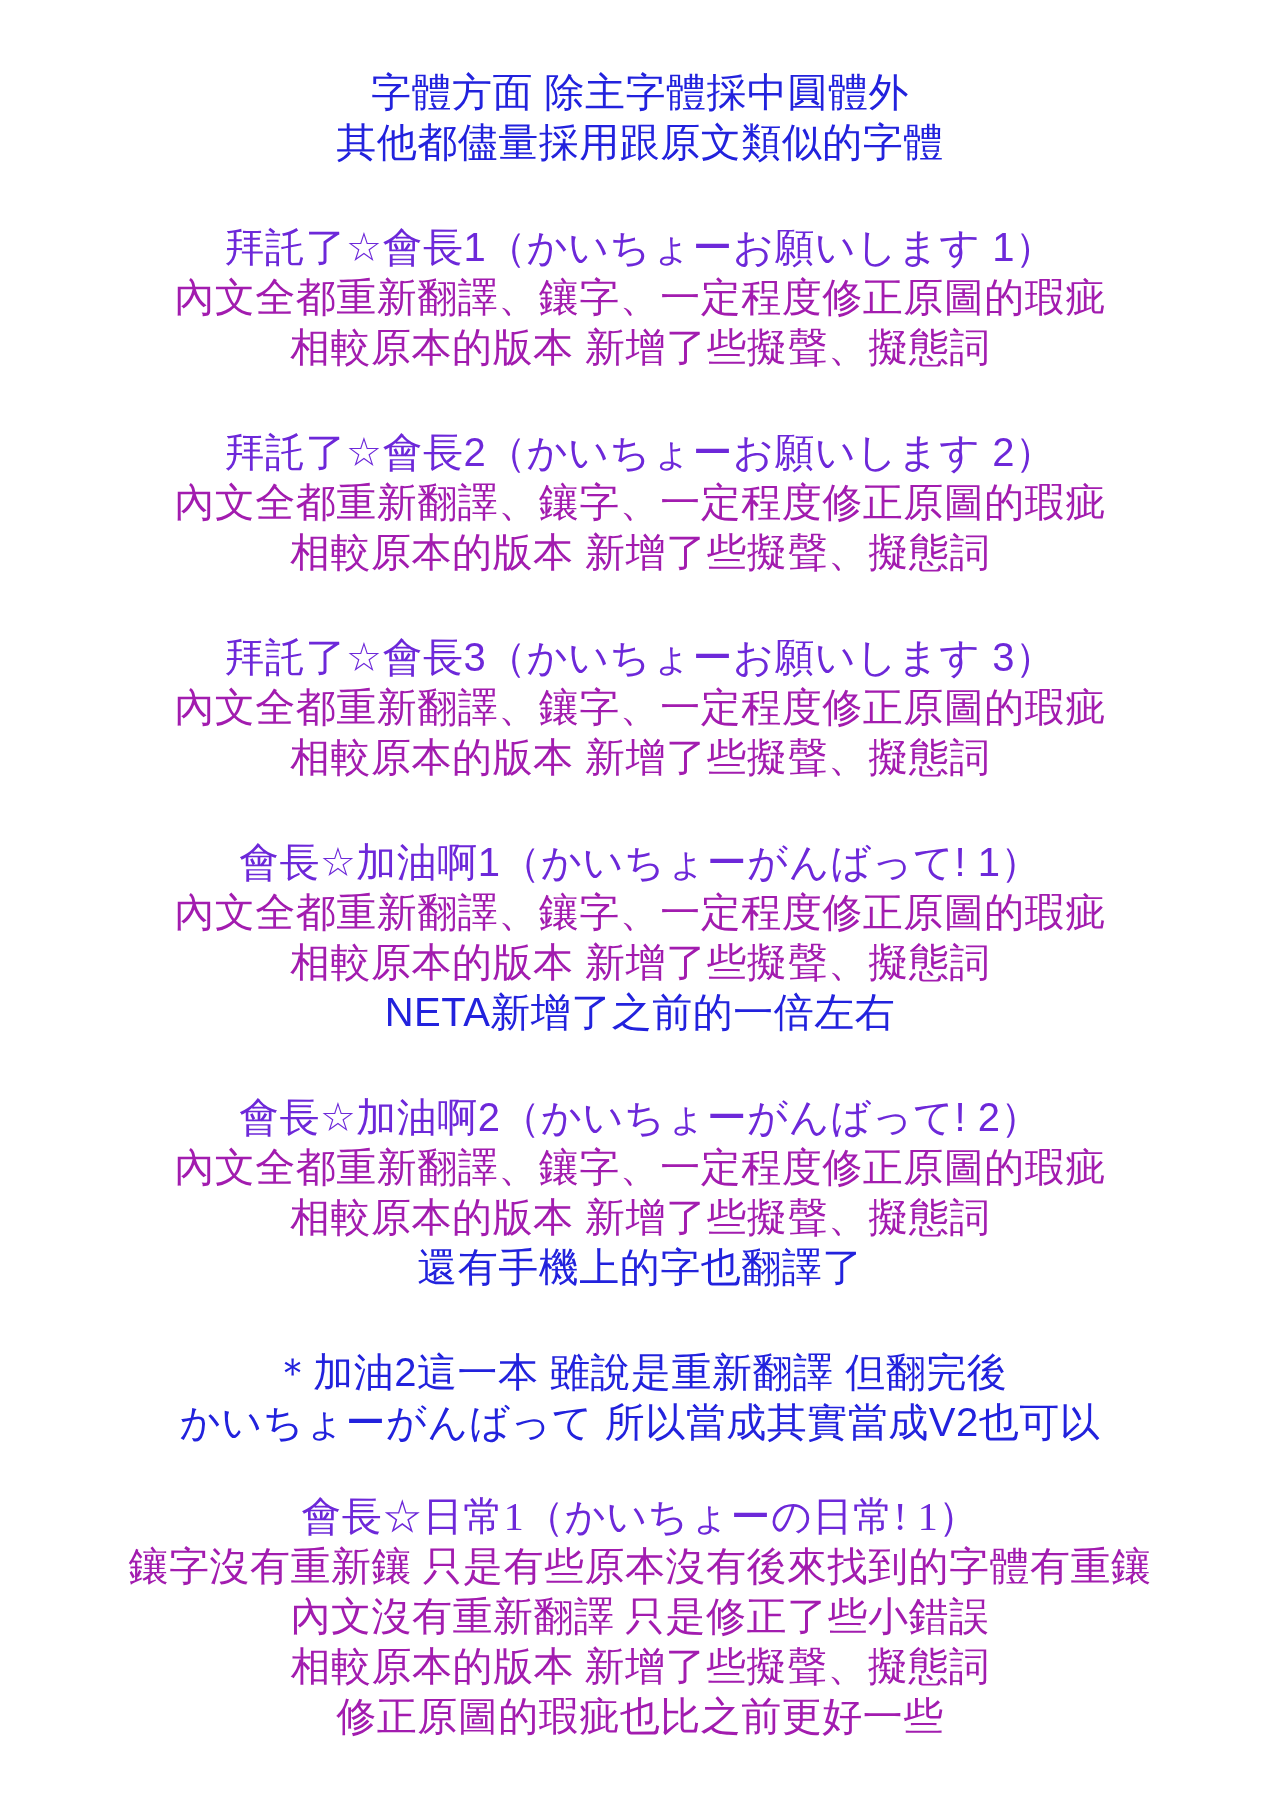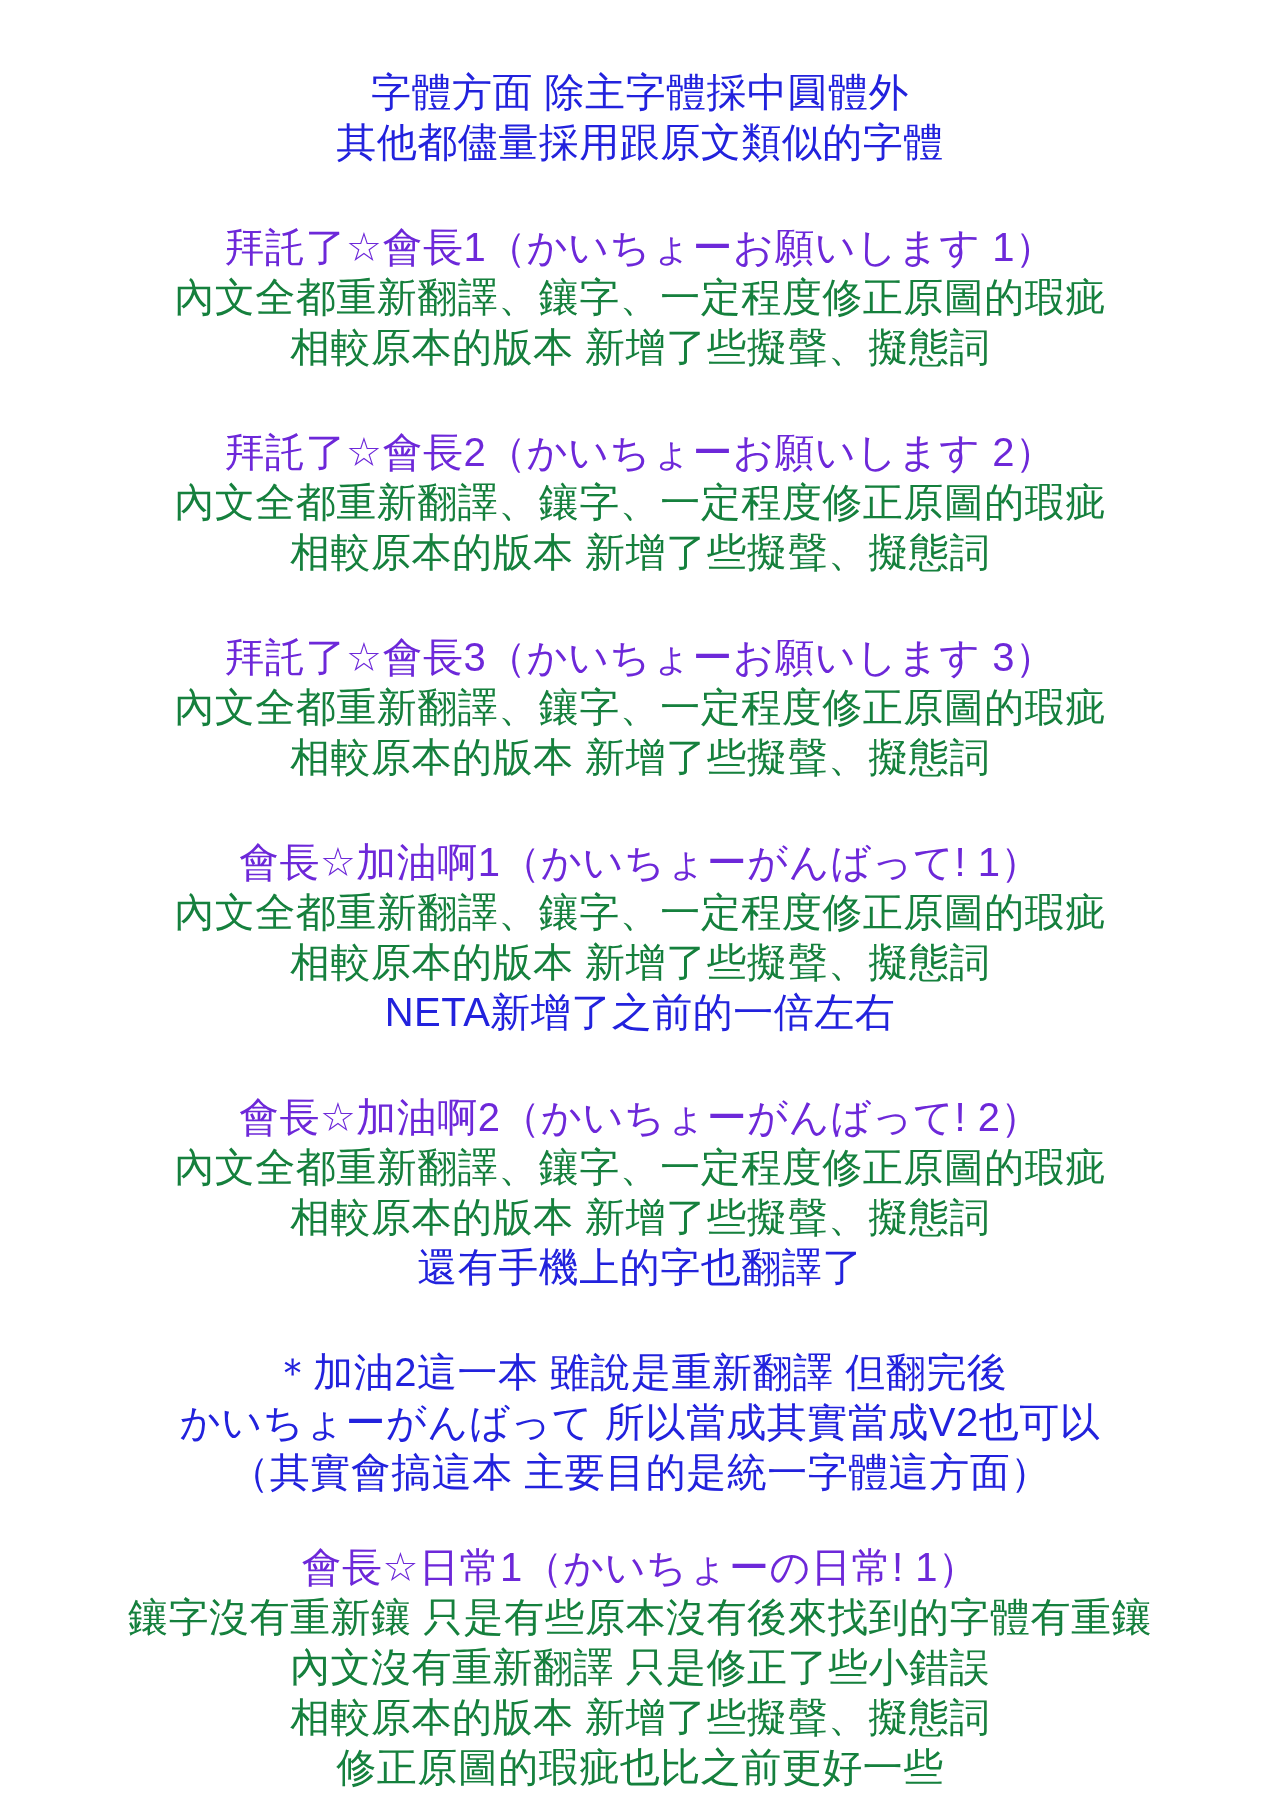--- a/index.html
+++ b/index.html
@@ -20,24 +20,24 @@
   }
   .line {
     margin: 0;
     font-size: 40px;
     line-height: 50px;
     white-space: nowrap;
     letter-spacing: 0.5px;
   }
   .blue  { color: #2222dd; }
   .red   { color: #6d28d9; }
-  .black { color: #15803d; }
+  .black { color: #a21caf; }
   .block { margin-top: 55px; }
   .block-first { margin-top: 0; }
-  .block-final { margin-top: 45px; }
+  .block-final { margin-top: 45px; font-family: Liberation Serif, serif; }
 </style>
 </head>
 <body>
 
 <div class="page">
 
   <div class="block block-first">
     <p class="line blue">字體方面 除主字體採中圓體外</p>
     <p class="line blue">其他都儘量採用跟原文類似的字體</p>
   </div>
@@ -70,21 +70,20 @@
   <div class="block">
     <p class="line red">會長☆加油啊2（かいちょーがんばって! 2）</p>
     <p class="line black">內文全都重新翻譯、鑲字、一定程度修正原圖的瑕疵</p>
     <p class="line black">相較原本的版本 新增了些擬聲、擬態詞</p>
     <p class="line blue">還有手機上的字也翻譯了</p>
   </div>
 
   <div class="block">
     <p class="line blue">＊加油2這一本 雖說是重新翻譯 但翻完後</p>
     <p class="line blue">かいちょーがんばって 所以當成其實當成V2也可以</p>
-    <p class="line blue">（其實會搞這本 主要目的是統一字體這方面）</p>
   </div>
 
   <div class="block block-final">
     <p class="line red">會長☆日常1（かいちょーの日常! 1）</p>
     <p class="line black">鑲字沒有重新鑲 只是有些原本沒有後來找到的字體有重鑲</p>
     <p class="line black">內文沒有重新翻譯 只是修正了些小錯誤</p>
     <p class="line black">相較原本的版本 新增了些擬聲、擬態詞</p>
     <p class="line black">修正原圖的瑕疵也比之前更好一些</p>
   </div>
 

